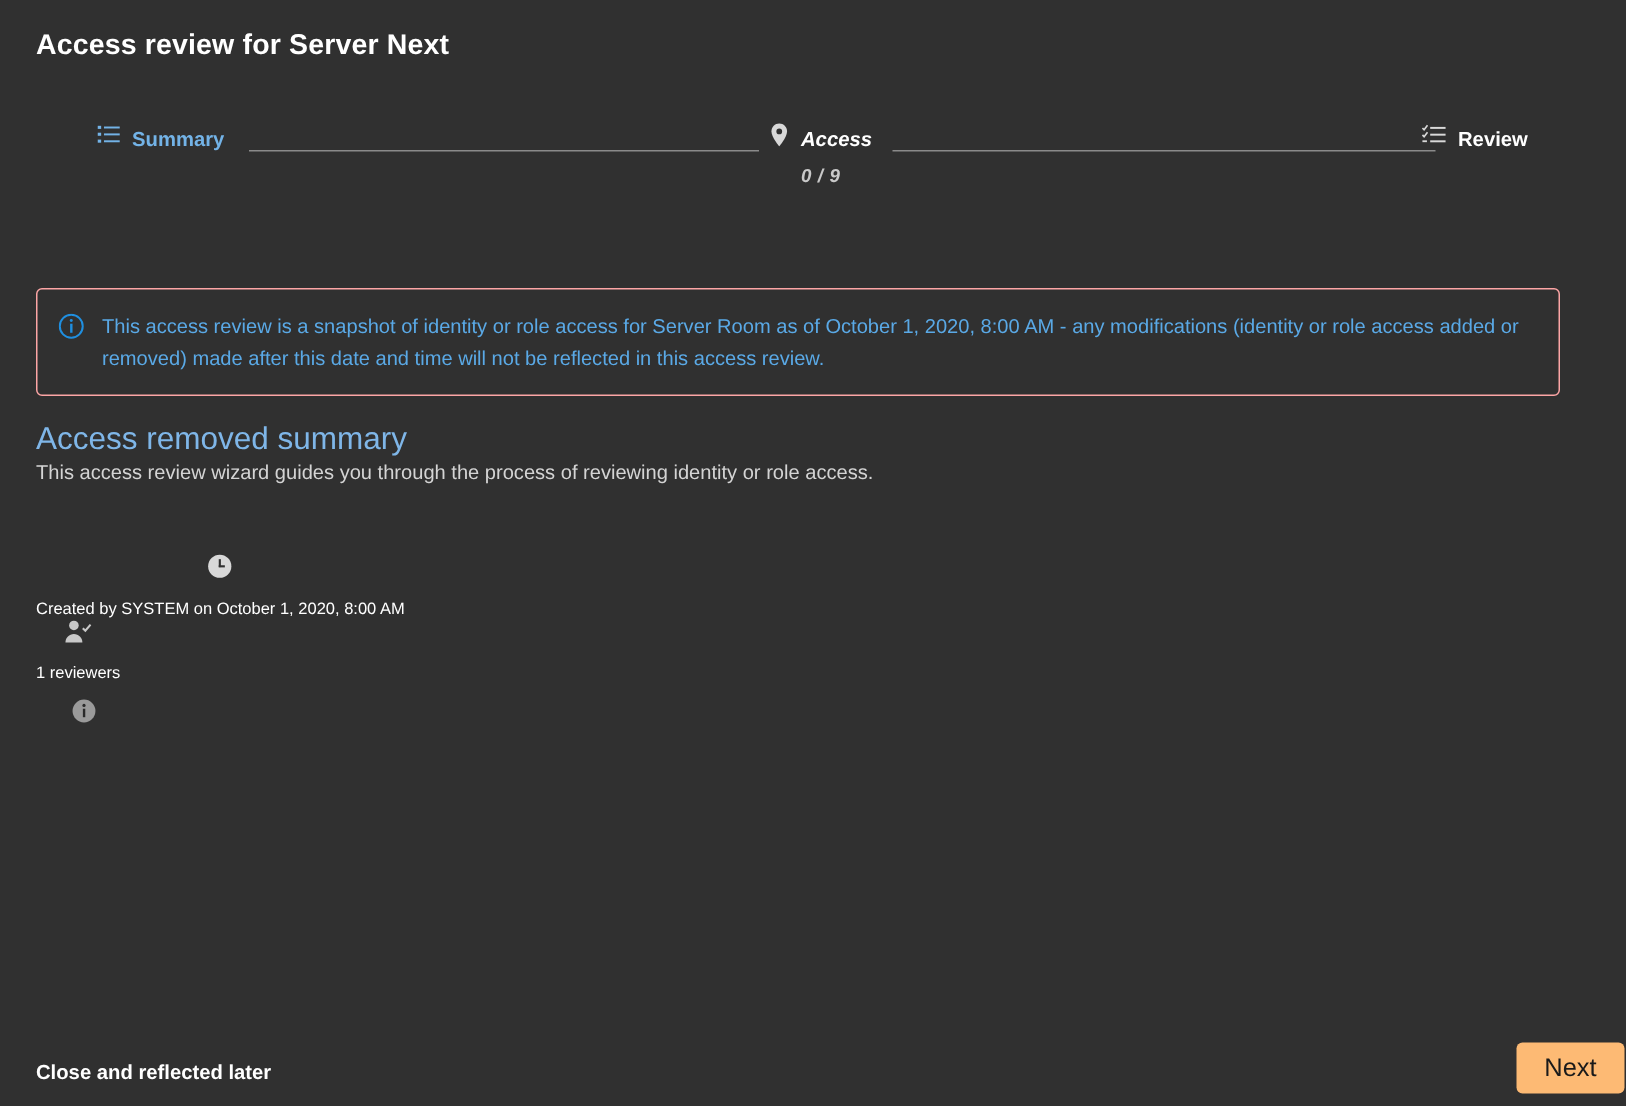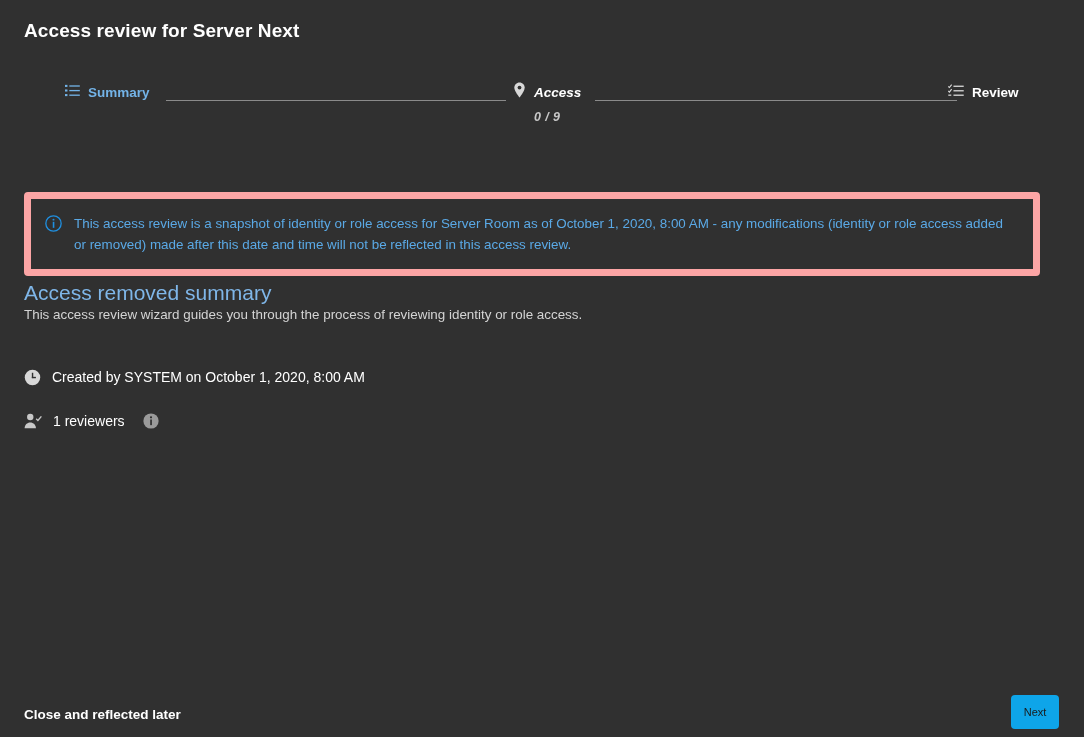--- a/index.html
+++ b/index.html
@@ -79,21 +79,21 @@
   .connector-1 { left: 142px; width: 340px; }
   .connector-2 { left: 571px; width: 362px; }
 
   
   .banner {
     position: absolute;
     left: 24px;
     top: 192px;
     width: 1016px;
     box-sizing: border-box;
-    border: 7px solid #fca5a5;
+    border: 1px solid #fca5a5;
     border-radius: 4px;
     background: #303030;
     padding: 14px 16px 14px 14px;
     display: flex;
     align-items: flex-start;
     gap: 12px;
   }
   .banner-icon {
     flex: 0 0 auto;
     margin-top: 2px;
@@ -119,24 +119,25 @@
     top: 307px;
     font-size: 13.4px;
     color: #d4d4d4;
   }
 
   
   .meta-row {
     position: absolute;
     left: 24px;
     display: flex;
-    align-items: flex-start;
+    align-items: center;
     gap: 11px;
-    font-size: 14px;
-    color: #ffffff;
+    font-size: 11px;
+    color: #ffffff;
+    flex-direction: column;
   }
   .meta-created { top: 369px; }
   .meta-reviewers { top: 413px; }
   .meta-icon { flex: 0 0 auto; display: block; }
   .meta-text { white-space: nowrap; }
   .info-badge { margin-left: 7px; display: block; }
 
   
   .footer-link {
     position: absolute;
@@ -145,28 +146,28 @@
     font-size: 13.5px;
     font-weight: bold;
     color: #ffffff;
     cursor: pointer;
     padding: 4px 6px;
   }
   .next-button {
     position: absolute;
     left: 1011px;
     top: 695px;
-    width: 48px;
+    width: 72px;
     height: 34px;
-    background: #0ea5e9;
+    background: #fdba74;
     color: #1a1a1a;
     border: none;
     border-radius: 4px;
     font-family: "Liberation Sans", sans-serif;
-    font-size: 11px;
+    font-size: 17px;
     cursor: pointer;
   }
 </style>
 </head>
 <body>
 
 <div class="page-title">Access review for Server Next</div>
 
 <div class="stepper">
 

